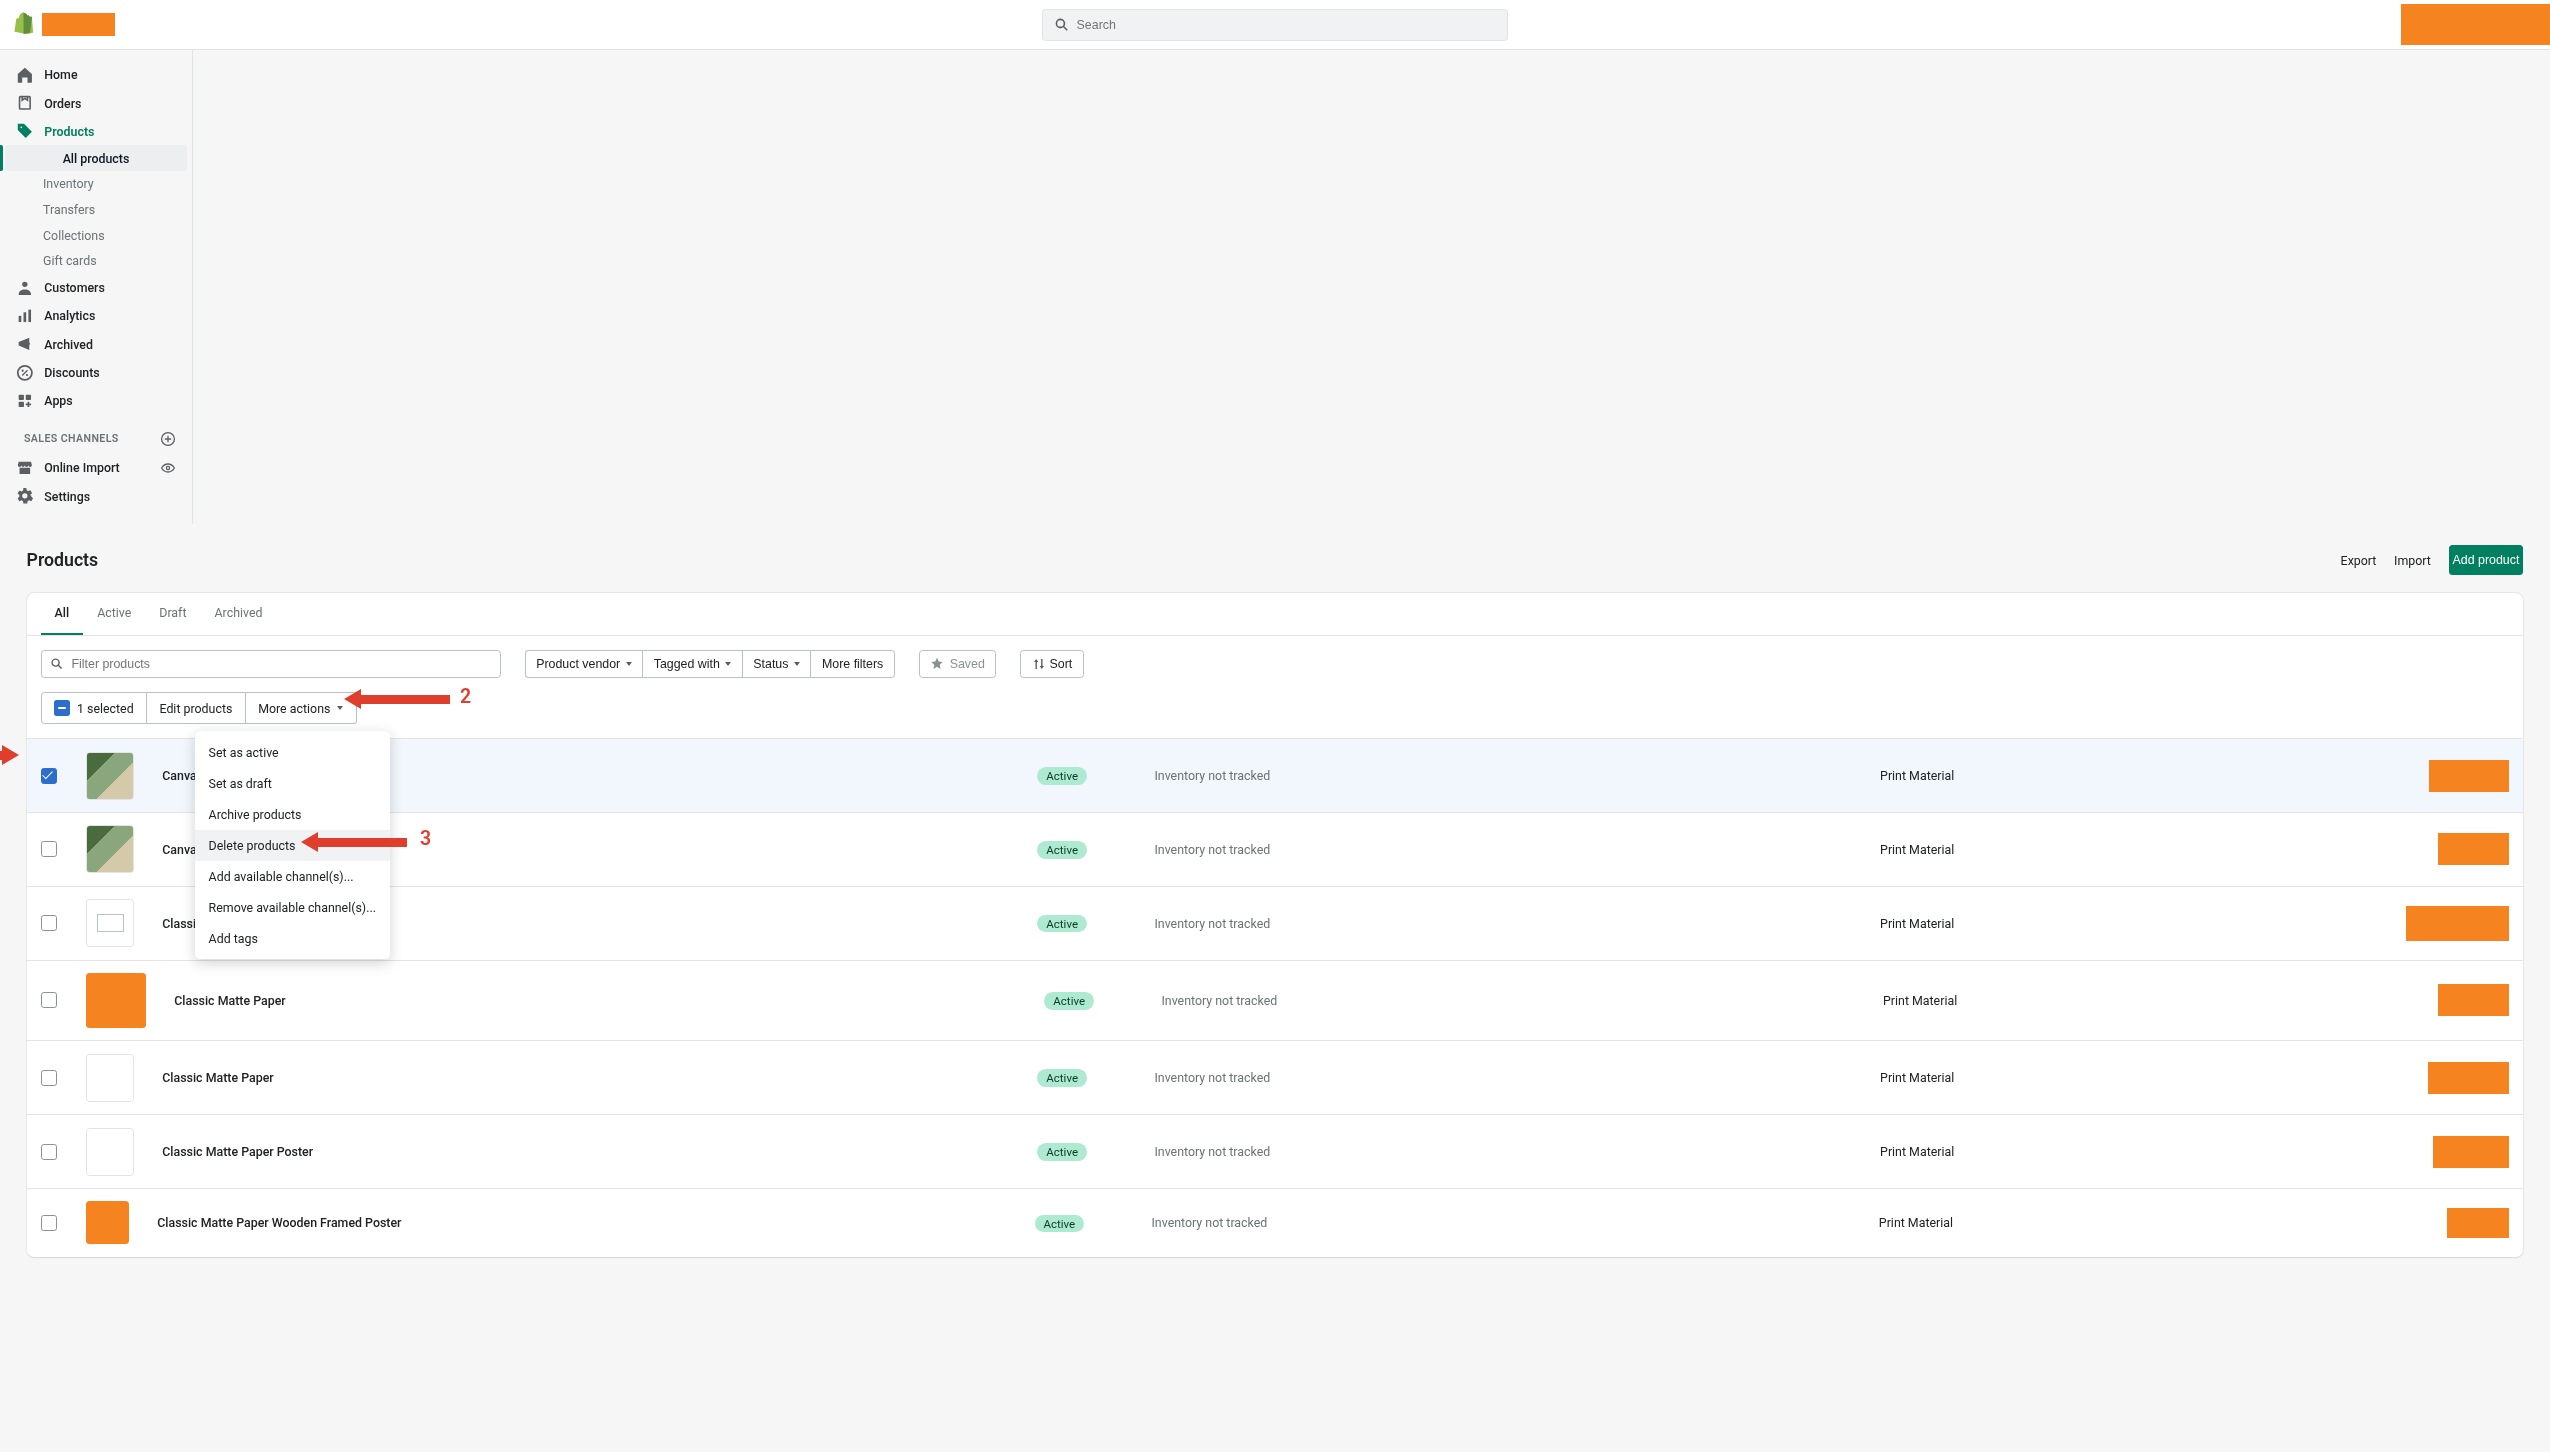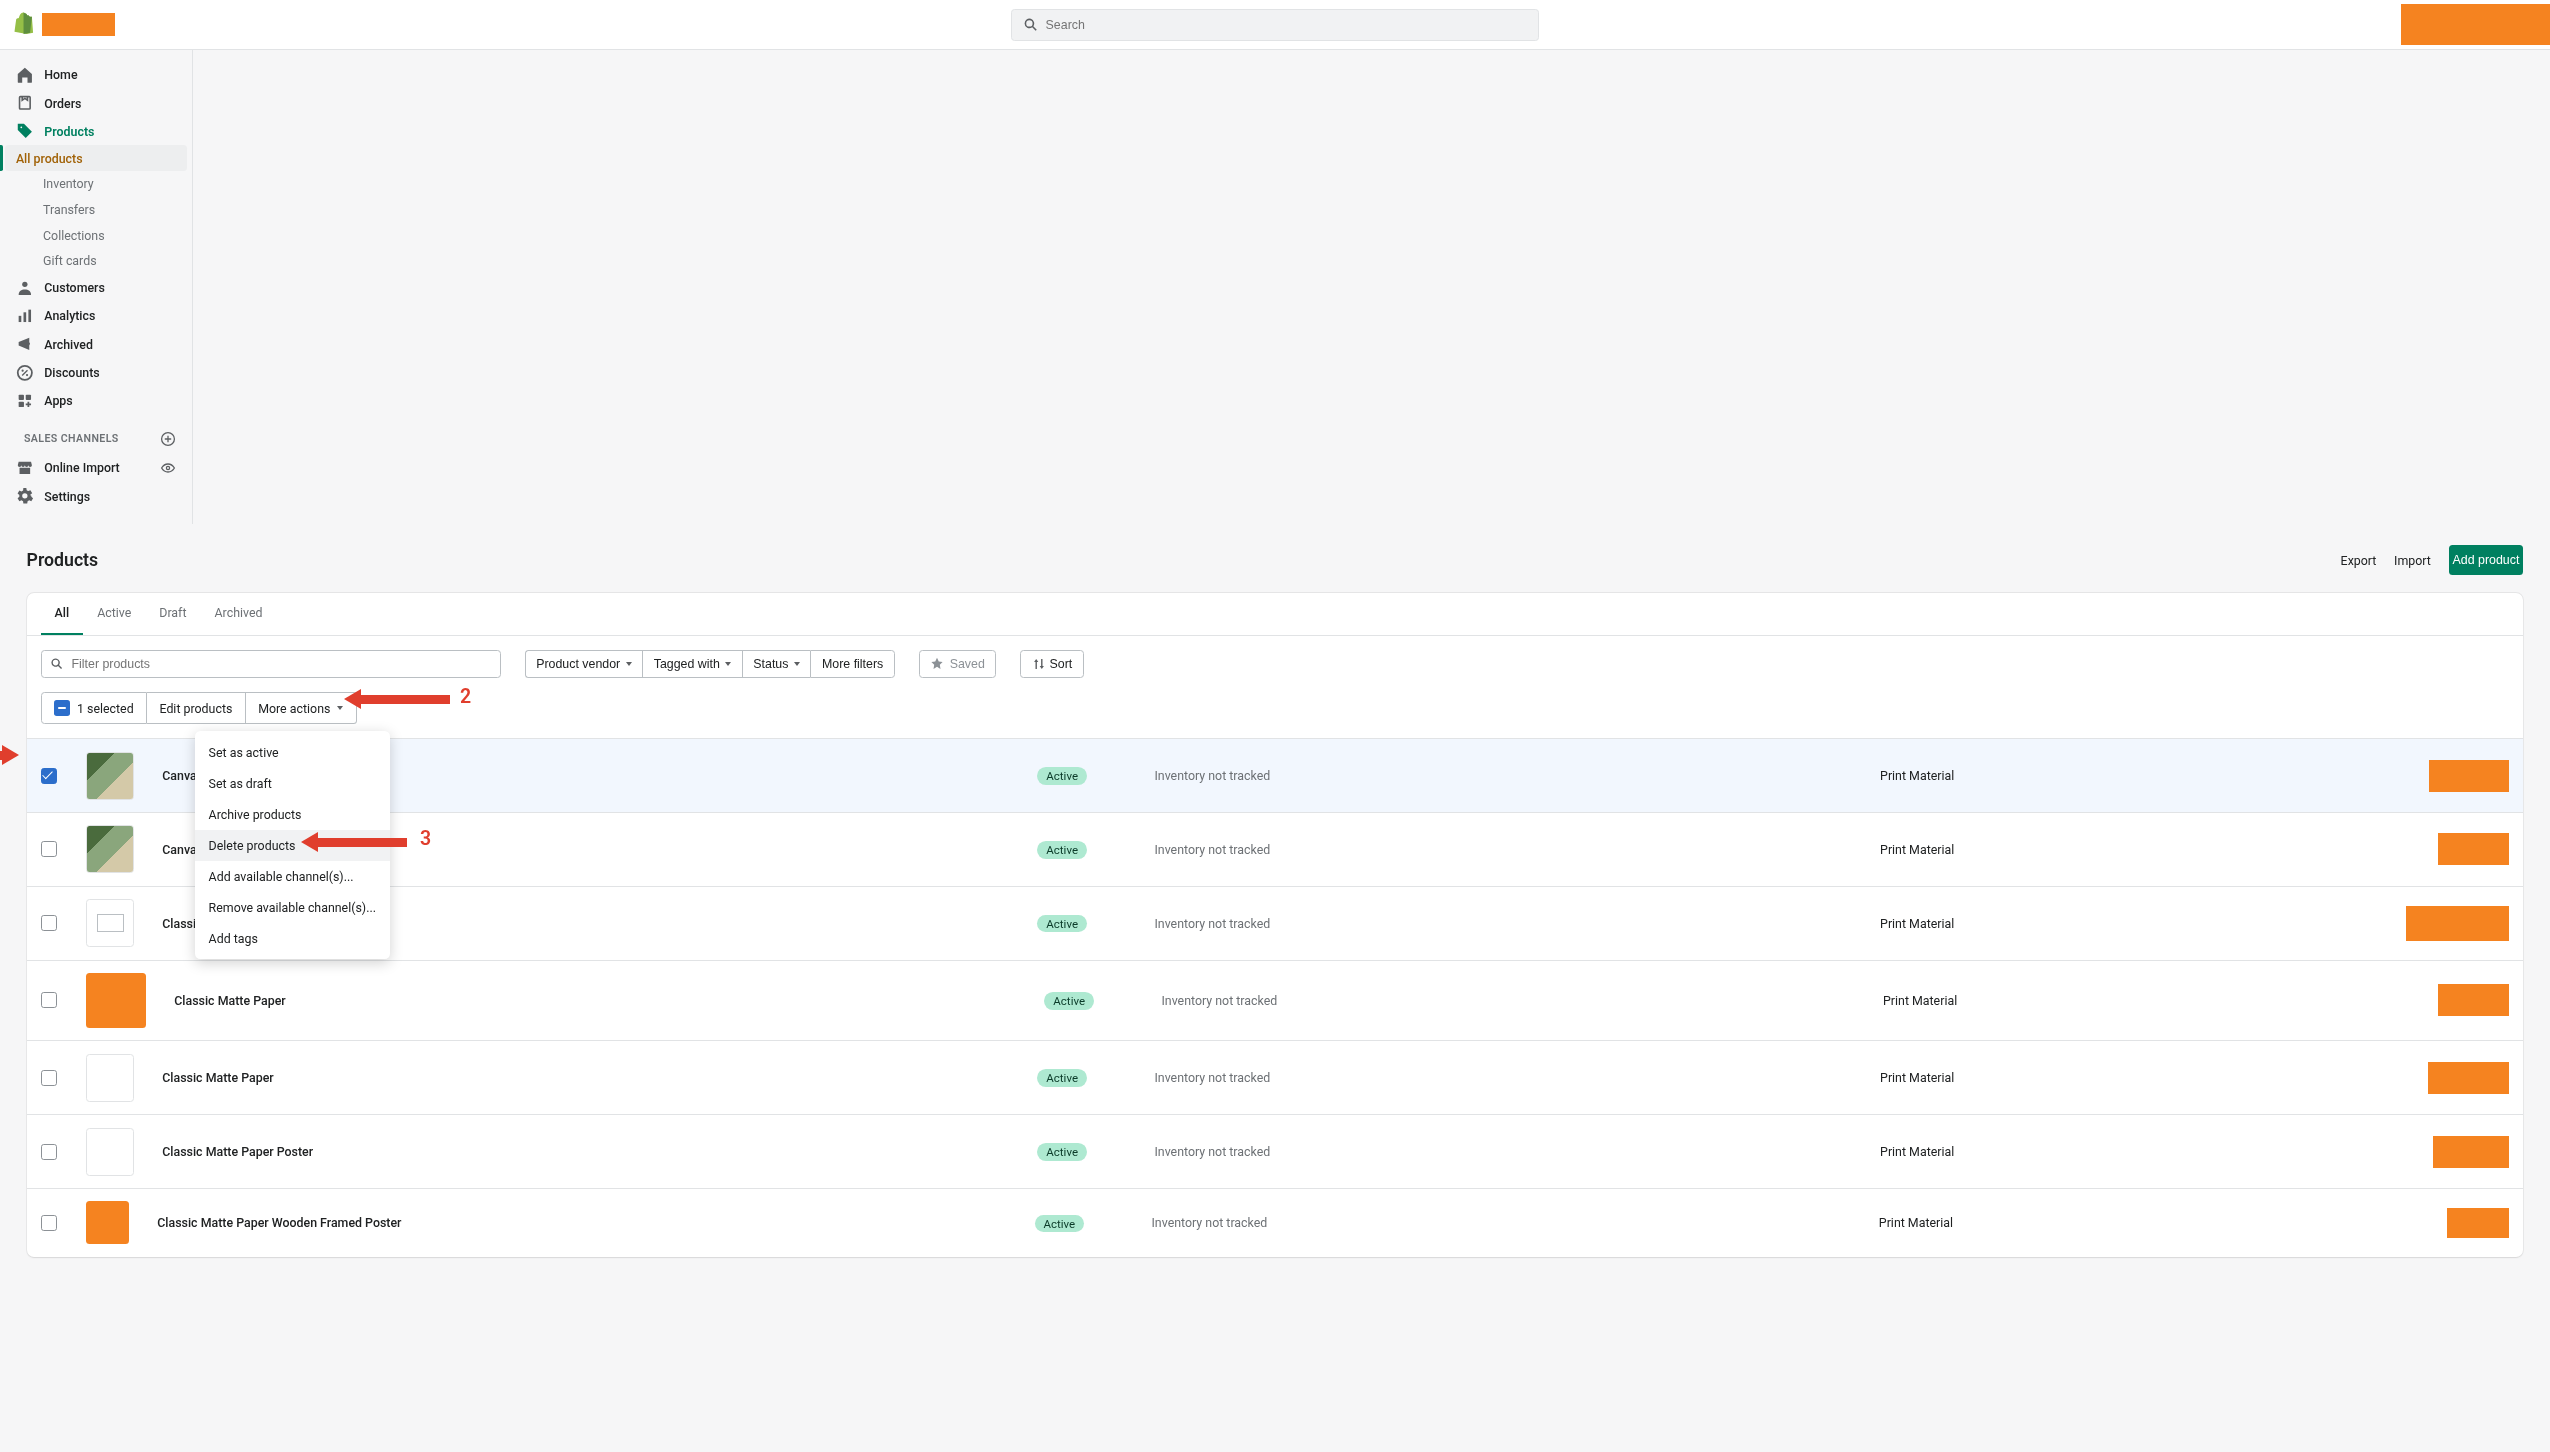--- a/index.html
+++ b/index.html
@@ -1,35 +1,35 @@
 <!DOCTYPE html>
 <html style="font-size:14px"><head>
 <meta charset="utf-8">
 <style>
 * { box-sizing: border-box; margin: 0; padding: 0; }
 body { font-family: -apple-system, BlinkMacSystemFont, "Segoe UI", Roboto, sans-serif; font-size: 12.4px; color: #202223; background: #f6f6f7; }
 .topbar { height: 50px; background: #fff; border-bottom: 0.9px solid #e1e3e5; display: flex; align-items: center; padding: 0 14px; position: relative; }
 .logo-area { display: flex; align-items: center; gap: 7px; }
 .logo-shopify { width: 21px; height: 25px; }
 .logo-redact { width: 73px; height: 23px; background: #f58320; }
-.search-wrap { position: absolute; left: 50%; transform: translateX(-50%); width: 528px; }
+.search-wrap { position: absolute; left: 50%; transform: translateX(-50%); width: 466px; }
 .search-box { display: flex; align-items: center; background: #f1f2f3; border: 0.9px solid #e1e3e5; border-radius: 3.5px; padding: 7px 10.6px; gap: 7px; }
 .search-box input { border: none; background: transparent; outline: none; flex: 1; font-size: 12.4px; }
 .topbar-right { margin-left: auto; }
 .topbar-redact { width: 149px; height: 41px; background: #f58320; margin-top: -0.9px; margin-right: -14px; margin-bottom: -0.9px; }
 
 .layout { display: flex; height: calc(100vh - 50px); flex-direction: column; }
 .sidebar { width: 193px; background: #f6f6f7; border-right: 0.9px solid #e1e3e5; display: flex; flex-direction: column; padding-top: 10.6px; position: relative; }
 .nav-item { display: flex; align-items: center; gap: 10.6px; padding: 5.3px 16px; cursor: pointer; font-size: 12.4px; color: #202223; font-weight: 400; }
 .nav-item.bold { font-weight: 500; }
 .nav-item.active { background: #edeeef; color: #008060; font-weight: 500; border-radius: 3.5px; margin: 0 5.3px; padding: 5.3px 10.6px; position: relative; }
 .nav-item.active::before { content: ''; position: absolute; left: -5.3px; top: 0; bottom: 0; width: 2.7px; background: #008060; border-radius: 0 1.8px 1.8px 0; }
 .nav-item.selected { color: #008060; font-weight: 600; }
 .nav-sub { padding-left: 43px; font-size: 12.4px; color: #6d7175; }
-.nav-sub.active { color: #a16207; background: #edeeef; font-weight: 500; }
+.nav-sub.active { color: #0f172a; background: #edeeef; font-weight: 500; justify-content: center; }
 .nav-icon { width: 17.7px; height: 17.7px; display: flex; align-items: center; justify-content: center; color: #5c5f62; }
 .nav-item.selected .nav-icon { color: #008060; }
 .section-label { font-size: 10.6px; color: #6d7175; font-weight: 600; padding: 16px 16px 7px; letter-spacing: 0.4px; display: flex; justify-content: space-between; align-items: center; margin-left: 8px; }
 .plus-circle { width: 16px; height: 16px; }
 .eye-icon { width: 16px; height: 16px; margin-left: auto; color: #5c5f62; }
 .sidebar-bottom { margin-top: auto; padding-bottom: 14px; }
 
 .main { flex: 1; overflow: auto; padding: 21px 26.6px; position: relative; }
 .page-header { display: flex; align-items: center; margin-bottom: 17.7px; }
 .page-title { font-size: 17.7px; font-weight: 600; }

